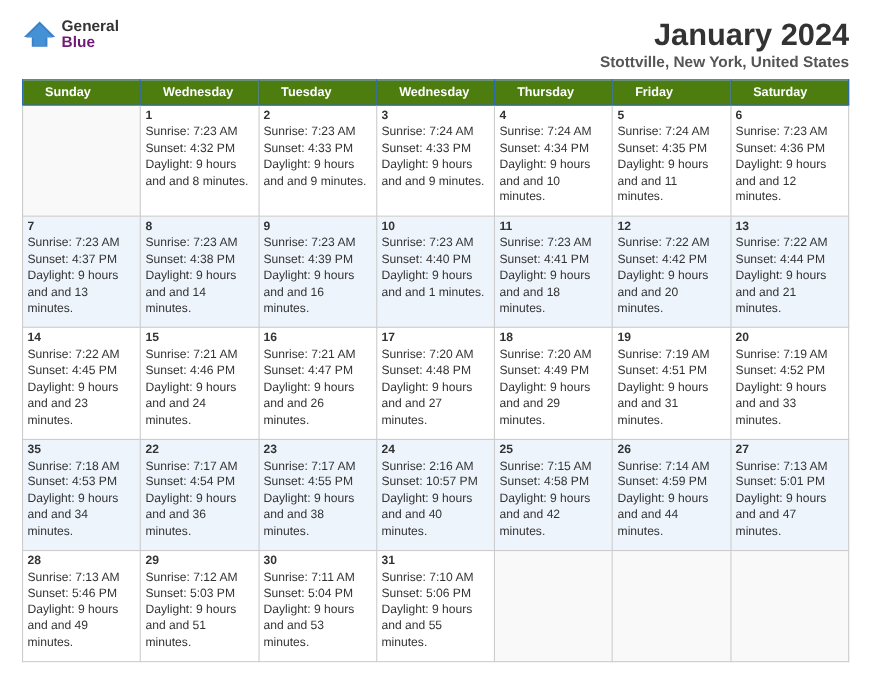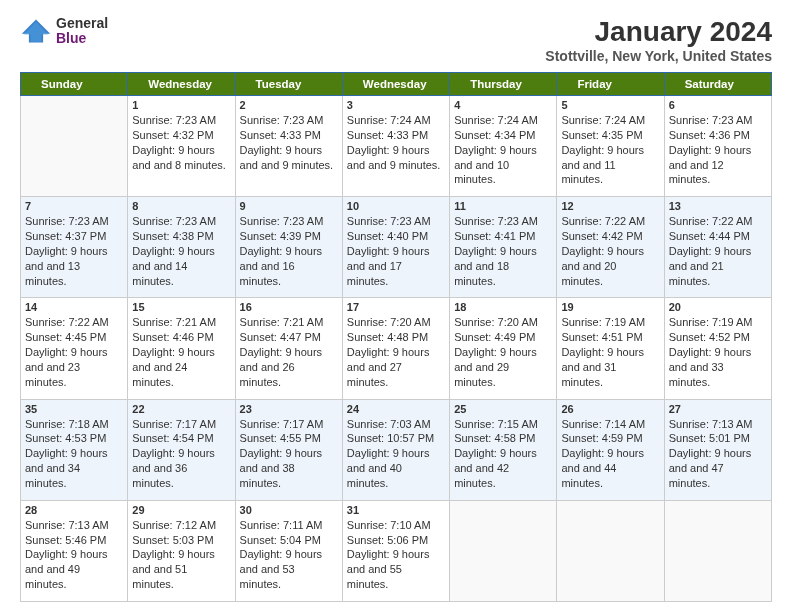--- a/index.html
+++ b/index.html
@@ -172,21 +172,21 @@
           <td>
             <span class="day-num">8</span>
             <div class="day-info"><span>Sunrise: 7:23 AM</span><br><span>Sunset: 4:38 PM</span><br><span>Daylight: 9 hours</span><br><span>and and 14 minutes.</span></div>
           </td>
           <td>
             <span class="day-num">9</span>
             <div class="day-info"><span>Sunrise: 7:23 AM</span><br><span>Sunset: 4:39 PM</span><br><span>Daylight: 9 hours</span><br><span>and and 16 minutes.</span></div>
           </td>
           <td>
             <span class="day-num">10</span>
-            <div class="day-info"><span>Sunrise: 7:23 AM</span><br><span>Sunset: 4:40 PM</span><br><span>Daylight: 9 hours</span><br><span>and and 17 minutes.</span></div>
+            <div class="day-info"><span>Sunrise: 7:23 AM</span><br><span>Sunset: 4:40 PM</span><br><span>Daylight: 9 hours</span><br><span>and and 1 minutes.</span></div>
           </td>
           <td>
             <span class="day-num">11</span>
             <div class="day-info"><span>Sunrise: 7:23 AM</span><br><span>Sunset: 4:41 PM</span><br><span>Daylight: 9 hours</span><br><span>and and 18 minutes.</span></div>
           </td>
           <td>
             <span class="day-num">12</span>
             <div class="day-info"><span>Sunrise: 7:22 AM</span><br><span>Sunset: 4:42 PM</span><br><span>Daylight: 9 hours</span><br><span>and and 20 minutes.</span></div>
           </td>
           <td>
@@ -232,21 +232,21 @@
           <td>
             <span class="day-num">22</span>
             <div class="day-info"><span>Sunrise: 7:17 AM</span><br><span>Sunset: 4:54 PM</span><br><span>Daylight: 9 hours</span><br><span>and and 36 minutes.</span></div>
           </td>
           <td>
             <span class="day-num">23</span>
             <div class="day-info"><span>Sunrise: 7:17 AM</span><br><span>Sunset: 4:55 PM</span><br><span>Daylight: 9 hours</span><br><span>and and 38 minutes.</span></div>
           </td>
           <td>
             <span class="day-num">24</span>
-            <div class="day-info"><span>Sunrise: 7:03 AM</span><br><span>Sunset: 10:57 PM</span><br><span>Daylight: 9 hours</span><br><span>and and 40 minutes.</span></div>
+            <div class="day-info"><span>Sunrise: 2:16 AM</span><br><span>Sunset: 10:57 PM</span><br><span>Daylight: 9 hours</span><br><span>and and 40 minutes.</span></div>
           </td>
           <td>
             <span class="day-num">25</span>
             <div class="day-info"><span>Sunrise: 7:15 AM</span><br><span>Sunset: 4:58 PM</span><br><span>Daylight: 9 hours</span><br><span>and and 42 minutes.</span></div>
           </td>
           <td>
             <span class="day-num">26</span>
             <div class="day-info"><span>Sunrise: 7:14 AM</span><br><span>Sunset: 4:59 PM</span><br><span>Daylight: 9 hours</span><br><span>and and 44 minutes.</span></div>
           </td>
           <td>

